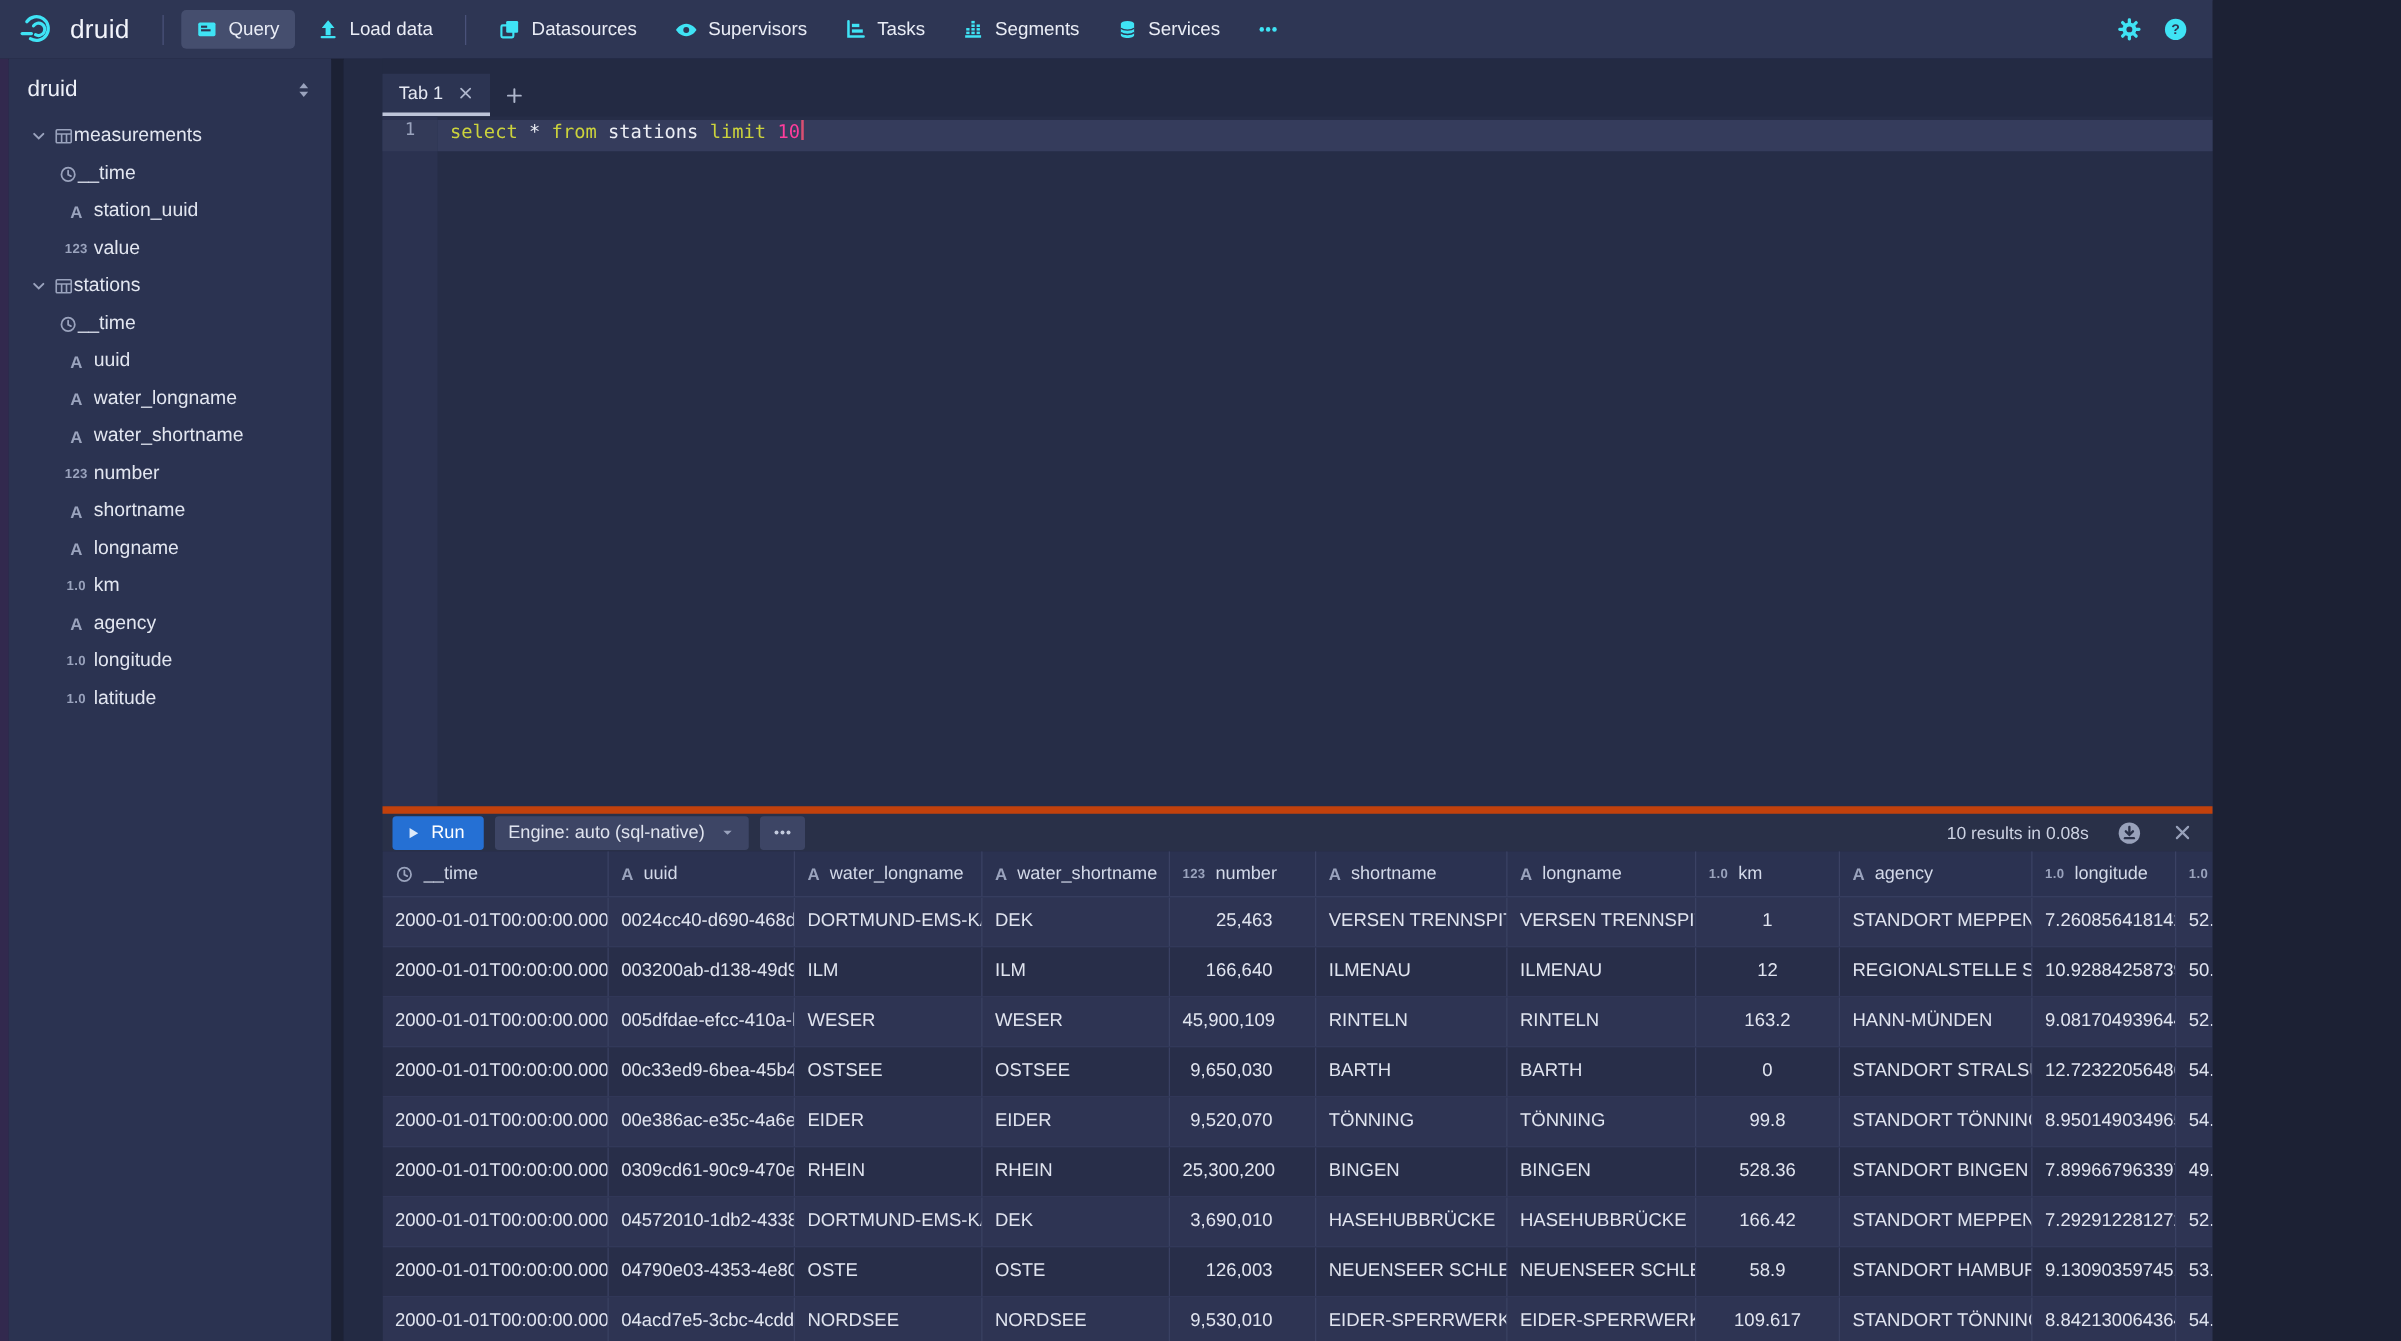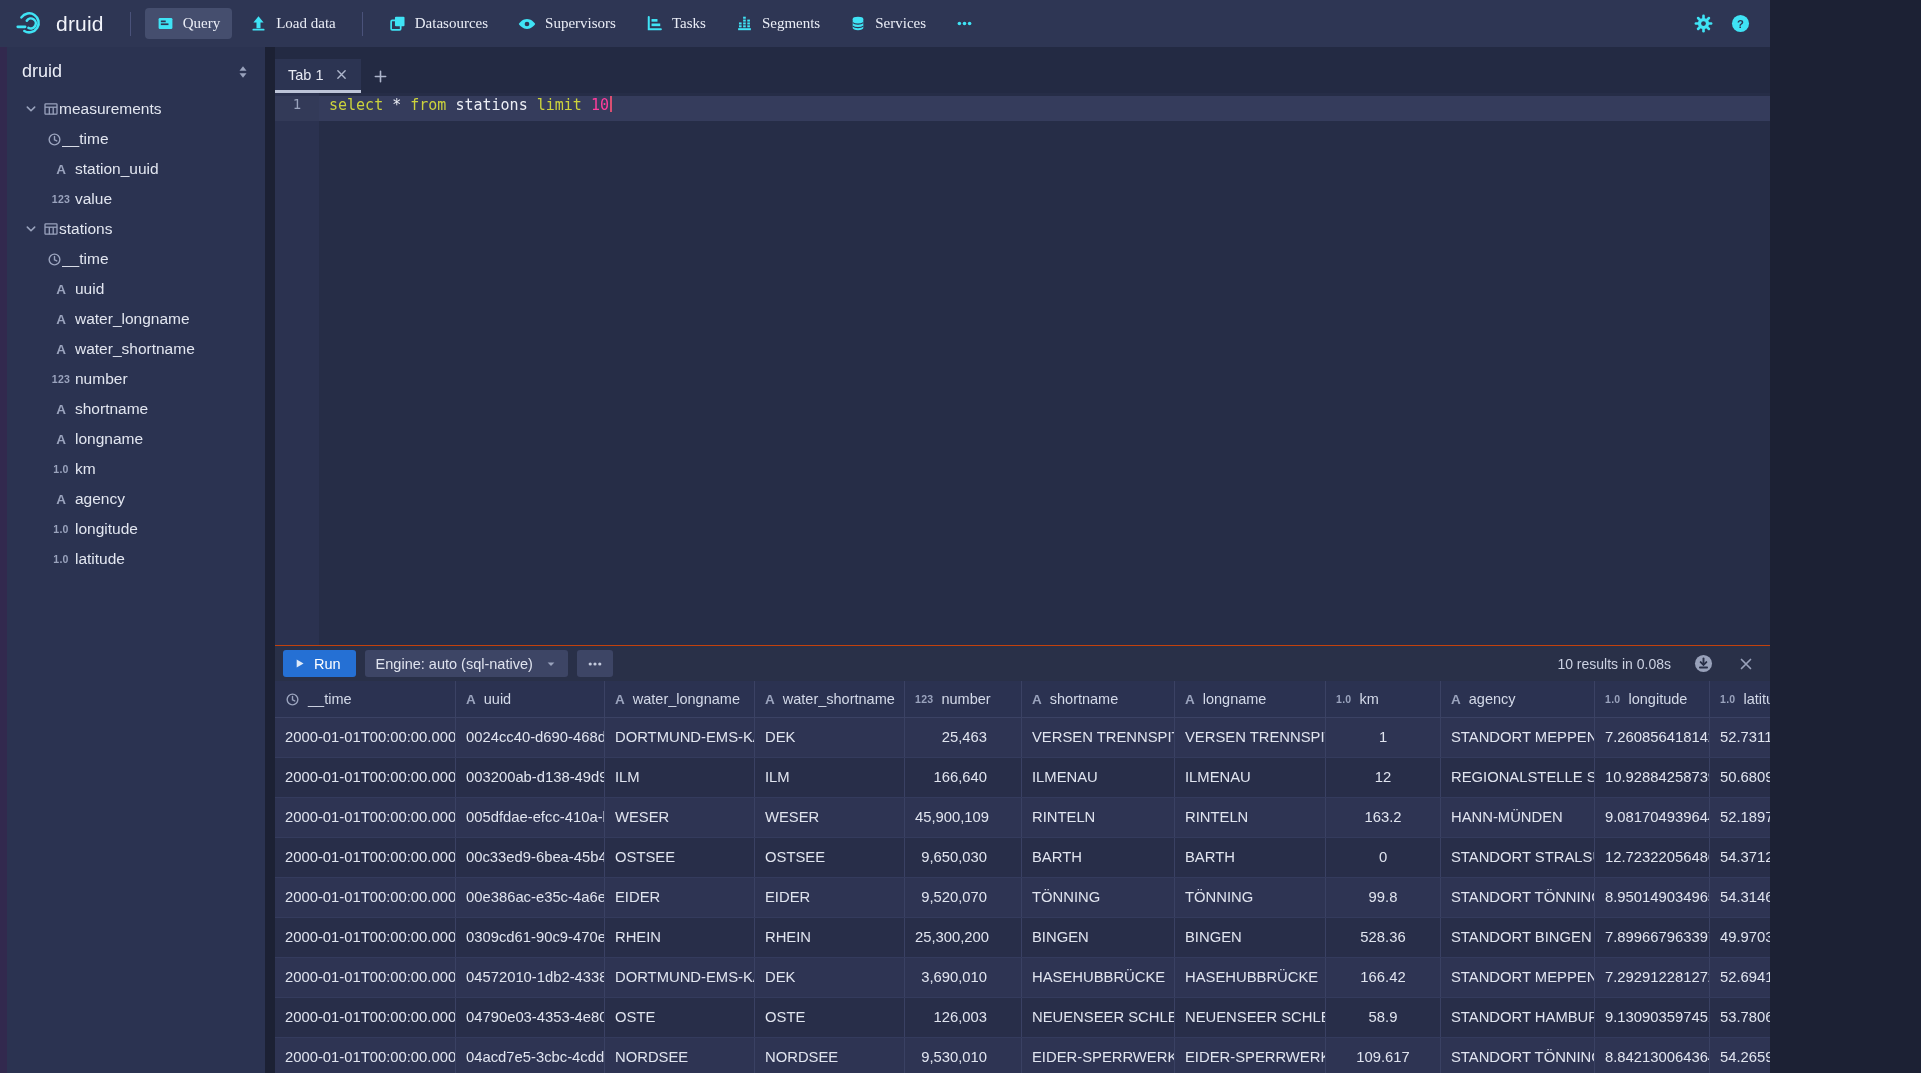--- a/index.html
+++ b/index.html
@@ -14,21 +14,21 @@
   }
 
   .app{ width:1770px; height:1073px; display:flex; flex-direction:column; background:var(--editor); color:var(--text);justify-content:flex-end; }
 
   
   .topnav{ height:47px; flex:none; background:var(--nav); display:flex; align-items:center;
            padding:0 16px 0 14px; gap:2px; box-shadow:0 1px 0 rgba(0,0,0,.3); }
   .brand{ display:flex; align-items:center; gap:9px; margin-right:12px; cursor:pointer; }
   .brand-text{ font-size:21px; color:#f2f4fb; letter-spacing:.2px; }
   .nav-divider{ width:1px; height:24px; background:#4a527a; margin:0 12px; flex:none; }
-  .nav-group{ display:flex; align-items:center; gap:6px;font-family:Liberation Serif, serif; }
+  .nav-group{ display:flex; align-items:center; gap:6px; }
   .nav-item{ display:flex; align-items:center; gap:9px; height:31px; padding:0 12px;
              border-radius:4px; font-size:15px; color:#eaedf6; cursor:pointer; white-space:nowrap; }
   .nav-item.active{ background:#454e6e; }
   .nav-item .ico{ display:flex; }
   .spacer{ flex:1; }
   .icon-btn{ background:none; border:none; padding:4px; margin-left:8px; display:flex; cursor:pointer; }
 
   
   .body{ flex:1; display:flex; min-height:0; }
   .left-strip{ width:7px; flex:none; background:#32294e; }
@@ -43,39 +43,39 @@
   .chev{ width:24px; display:flex; justify-content:center; flex:none; }
   .type-badge{ width:28px; flex:none; display:flex; justify-content:center; align-items:center;
                color:var(--muted); font-weight:700; }
   .badge-a{ font-size:13.5px; }
   .badge-num{ font-size:10.5px; letter-spacing:.3px; }
   .tree-label{ white-space:nowrap; overflow:hidden; }
 
   .panel-gap{ width:10px; flex:none; background:var(--gap); cursor:col-resize; }
 
   
-  .workbench{ flex:1; min-width:0; display:flex; flex-direction:column; background:var(--chrome); }
+  .workbench{ flex:1; min-width:0; display:flex; flex-direction:column; background:var(--chrome);padding-left:31px; }
   .tabbar{ height:46px; flex:none; display:flex; align-items:flex-end; background:var(--chrome); }
   .tab{ height:34px; background:var(--tab); display:flex; align-items:center; gap:12px;
         padding:0 13px; font-size:14.5px; color:#e6e9f3; border-bottom:3px solid #bdc4d8; cursor:pointer; }
   .tab-close{ display:flex; cursor:pointer; }
   .tab-add{ height:34px; width:38px; background:none; border:none; display:flex;
             align-items:center; justify-content:center; cursor:pointer; }
 
   .editor{ flex:1; min-height:0; display:flex; background:var(--editor); cursor:text; }
   .gutter{ width:44px; flex:none; background:var(--gutter); padding-top:3px; }
   .ln{ height:25px; line-height:25px; text-align:center; color:#9aa3bd; background:#333a58;
        font:14px "DejaVu Sans Mono",monospace; }
   .code{ flex:1; min-width:0; padding-top:3px; }
   .code-line{ height:25px; line-height:25px; background:var(--linehl); padding-left:10px;
               font:15px "DejaVu Sans Mono",monospace; white-space:pre; }
   .tok-keyword{ color:var(--kw); } .tok-plain{ color:#eceef5; } .tok-number{ color:var(--num);margin-top:25px; }
   .cursor{ display:inline-block; width:2px; height:16px; background:#d94f72; vertical-align:-2px; margin-left:1px; }
 
-  .runbar{ height:36px; flex:none; background:var(--runbar); border-top:1px solid #c2410c;
+  .runbar{ height:36px; flex:none; background:var(--runbar); border-top:6px solid #c2410c;
            display:flex; align-items:center; gap:9px; padding:0 12px 0 8px; }
   .run-btn{ height:27px; background:var(--blue); color:#fff; border:none; border-radius:3px;
             display:flex; align-items:center; gap:8px; padding:0 15px 0 10px; font-size:14.5px; cursor:pointer; }
   .engine-btn{ height:27px; background:#3d4565; color:#dfe3ee; border:none; border-radius:3px;
                display:flex; align-items:center; gap:12px; padding:0 11px; font-size:14.5px; cursor:pointer; }
   .more-btn{ height:27px; width:36px; background:#3d4565; border:none; border-radius:3px;
              display:flex; align-items:center; justify-content:center; cursor:pointer; }
   .results-info{ font-size:14px; color:#ccd2e2; margin-right:2px; white-space:nowrap; }
 
   

